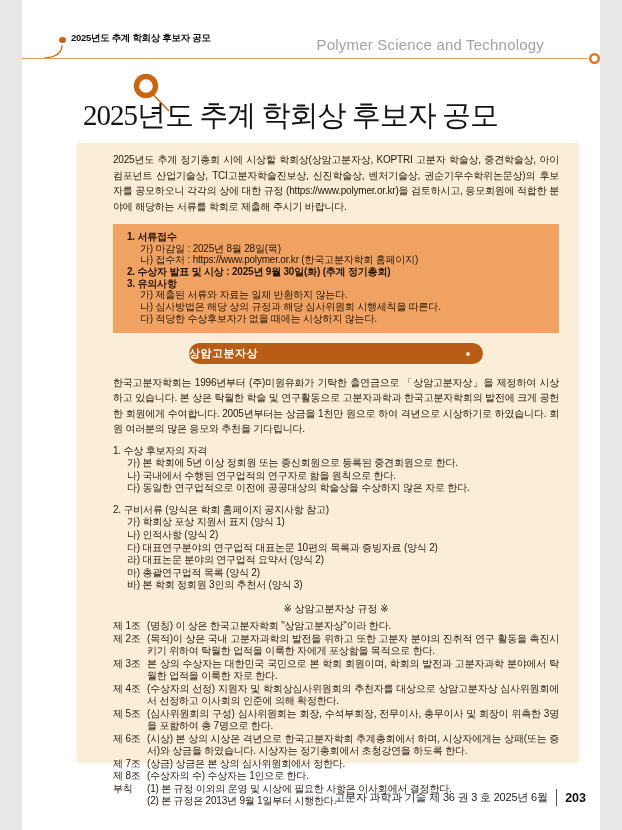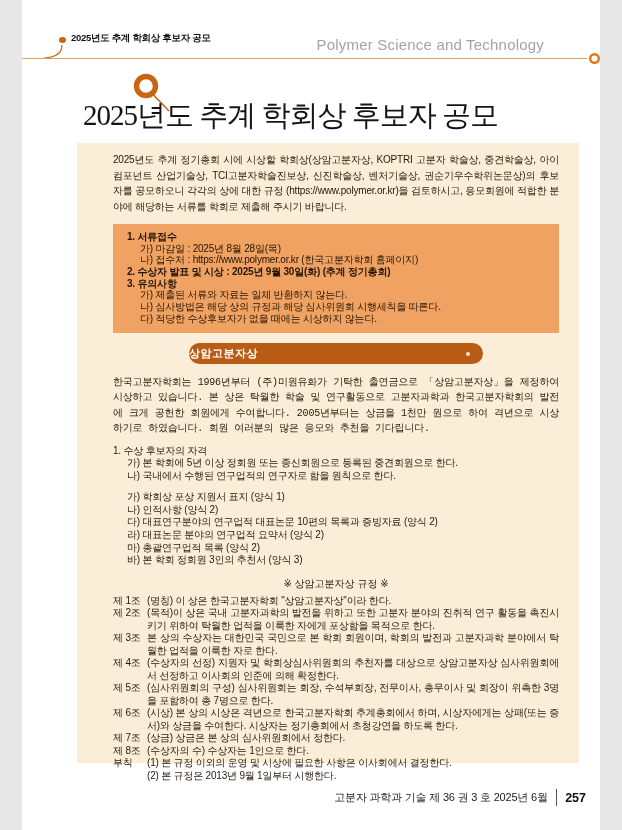--- a/index.html
+++ b/index.html
@@ -54,21 +54,21 @@
     background:var(--banner_brown,#b95d16); border-radius:11px;
     display:flex; align-items:center; justify-content:flex-start;
     color:#fff; font-size:11px; font-weight:bold; letter-spacing:0.5px;
   }
   .banner-dot {
     position:absolute; top:9px; width:4px; height:4px; border-radius:50%;
     background:#f8e3c2;
   }
   .banner-dot.left  { left:13px; }
   .banner-dot.right { right:13px; }
-  .award-intro { text-align:justify; line-height:1.55; margin-bottom:8px; color:#241808;font-family:Liberation Mono, monospace; }
+  .award-intro { text-align:justify; line-height:1.55; margin-bottom:8px; color:#241808; }
   
   .section { margin-bottom:9px; line-height:1.26; }
   .section-title { }
   .section-items { padding-left:14px; }
   
   .reg-title { text-align:center; margin:10px 0 4px 0; letter-spacing:0; }
   .art { display:flex; line-height:1.25; }
   .art-no { flex:0 0 34px; white-space:nowrap; }
   .art-txt { flex:1; text-align:justify; }
   
@@ -146,24 +146,26 @@
     <div>
 
         <div class="section">
           <div class="section-title">1. 수상 후보자의 자격</div>
           <div class="section-items">
 
               <div class="section-item">가) 본 학회에 5년 이상 정회원 또는 종신회원으로 등록된 중견회원으로 한다.</div>
 
               <div class="section-item">나) 국내에서 수행된 연구업적의 연구자로 함을 원칙으로 한다.</div>
 
+              <div class="section-item">다) 동일한 연구업적으로 이전에 공공대상의 학술상을 수상하지 않은 자로 한다.</div>
             </div>
         </div>
 
         <div class="section">
+          <div class="section-title">2. 구비서류 (양식은 학회 홈페이지 공지사항 참고)</div>
           <div class="section-items">
 
               <div class="section-item">가) 학회상 포상 지원서 표지 (양식 1)</div>
 
               <div class="section-item">나) 인적사항 (양식 2)</div>
 
               <div class="section-item">다) 대표연구분야의 연구업적 대표논문 10편의 목록과 증빙자료 (양식 2)</div>
 
               <div class="section-item">라) 대표논문 분야의 연구업적 요약서 (양식 2)</div>
 
@@ -197,21 +199,21 @@
           <span class="art-txt">(수상자의 선정) 지원자 및 학회상심사위원회의 추천자를 대상으로 상암고분자상 심사위원회에서 선정하고 이사회의 인준에 의해 확정한다.</span>
         </div>
 
         <div class="art">
           <span class="art-no">제 5조</span>
           <span class="art-txt">(심사위원회의 구성) 심사위원회는 회장, 수석부회장, 전무이사, 총무이사 및 회장이 위촉한 3명을 포함하여 총 7명으로 한다.</span>
         </div>
 
         <div class="art">
           <span class="art-no">제 6조</span>
-          <span class="art-txt">(시상) 본 상의 시상은 격년으로 한국고분자학회 추계총회에서 하며, 시상자에게는 상패(또는 증서)와 상금을 수여한다. 시상자는 정기총회에서 초청강연을 하도록 한다.</span>
+          <span class="art-txt">(시상) 본 상의 시상은 격년으로 한국고분자학회 추계총회에서 하며, 시상자에게는 상패(또는 증서)와 상금을 하였습니다. 시상자는 정기총회에서 초청강연을 하도록 한다.</span>
         </div>
 
         <div class="art">
           <span class="art-no">제 7조</span>
           <span class="art-txt">(상금) 상금은 본 상의 심사위원회에서 정한다.</span>
         </div>
 
         <div class="art">
           <span class="art-no">제 8조</span>
           <span class="art-txt">(수상자의 수) 수상자는 1인으로 한다.</span>
@@ -226,16 +228,16 @@
           <span class="art-no"></span>
           <span class="art-txt">(2) 본 규정은 2013년 9월 1일부터 시행한다.</span>
         </div>
       </div>
 
   </div>
 
   <div class="footer">
     <span class="footer-info">고분자 과학과 기술 제 36 권 3 호 2025년 6월</span>
     <span class="footer-vbar"></span>
-    <span class="footer-page">257</span>
+    <span class="footer-page">203</span>
   </div>
 
 </div>
 
 </body></html>

